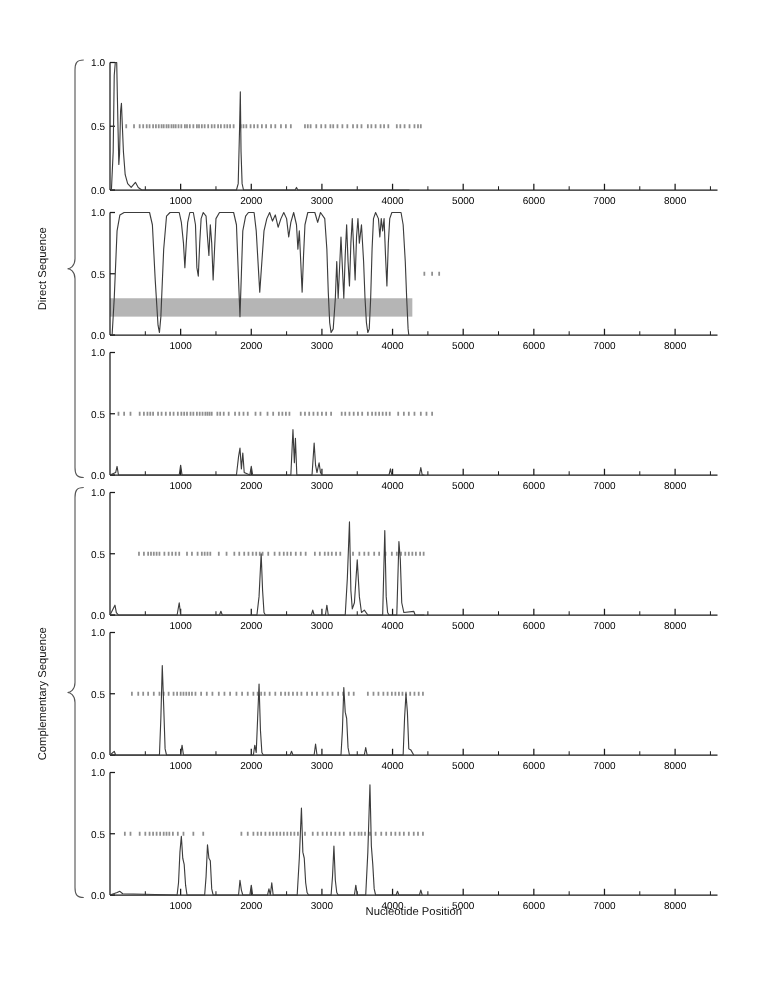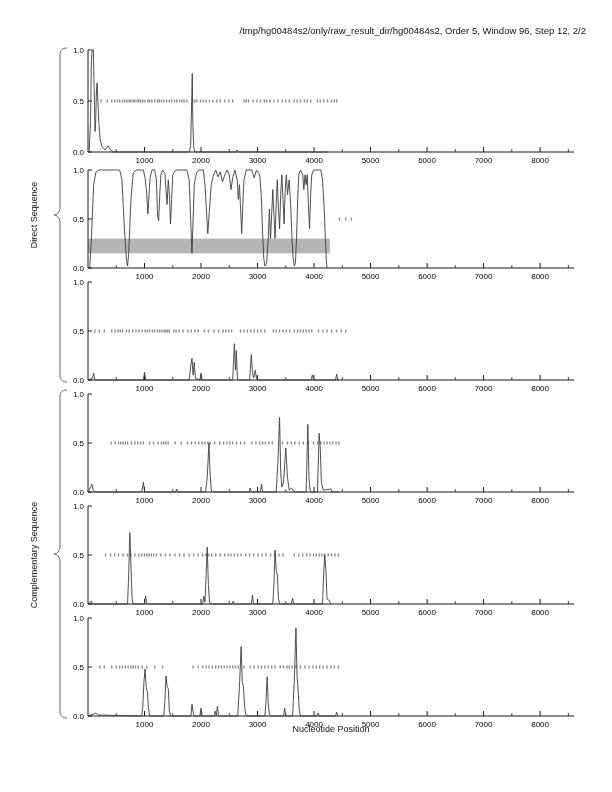--- a/index.html
+++ b/index.html
@@ -11,21 +11,20 @@
   .ylabel-direct{left:-26px;top:210px;width:120px;text-align:center;}
   .ylabel-comp{left:-40px;top:550px;width:148px;text-align:center;}
   .xlabel{position:absolute;top:724px;left:88px;width:486px;text-align:center;font-size:9px;color:#111;}
   svg{position:absolute;left:0;top:0;}
   svg text{font-family:"Liberation Sans","DejaVu Sans",sans-serif;fill:#000;}
 </style>
 </head>
 <body>
 
 <div class="page">
-  <div class="title">/tmp/hg00484s2/only/raw_result_dir/hg00484s2, Order 5, Window 96, Step 12, 2/2</div>
   <div class="ylabel ylabel-direct">Direct Sequence</div>
   <div class="ylabel ylabel-comp">Complementary Sequence</div>
   <div class="xlabel">Nucleotide Position</div>
   <svg id="plots" width="612" height="792" viewBox="0 0 612 792">
       <g>
         <line x1="88" y1="50" x2="88" y2="152" stroke="#1a1a1a" stroke-width="1"></line>
         <line x1="88" y1="152" x2="574" y2="152" stroke="#1a1a1a" stroke-width="1"></line>
         <line x1="88" y1="50" x2="92" y2="50" stroke="#1a1a1a" stroke-width="1"></line>
         <text x="84" y="53" text-anchor="end" font-size="8px">1.0</text>
         <line x1="88" y1="101" x2="92" y2="101" stroke="#1a1a1a" stroke-width="1"></line>

